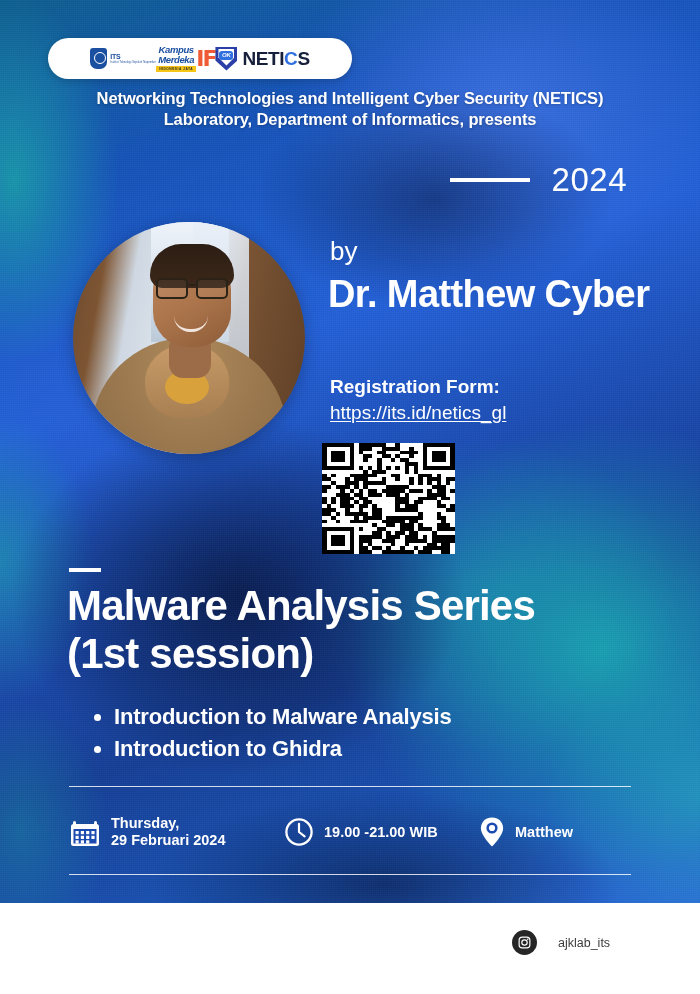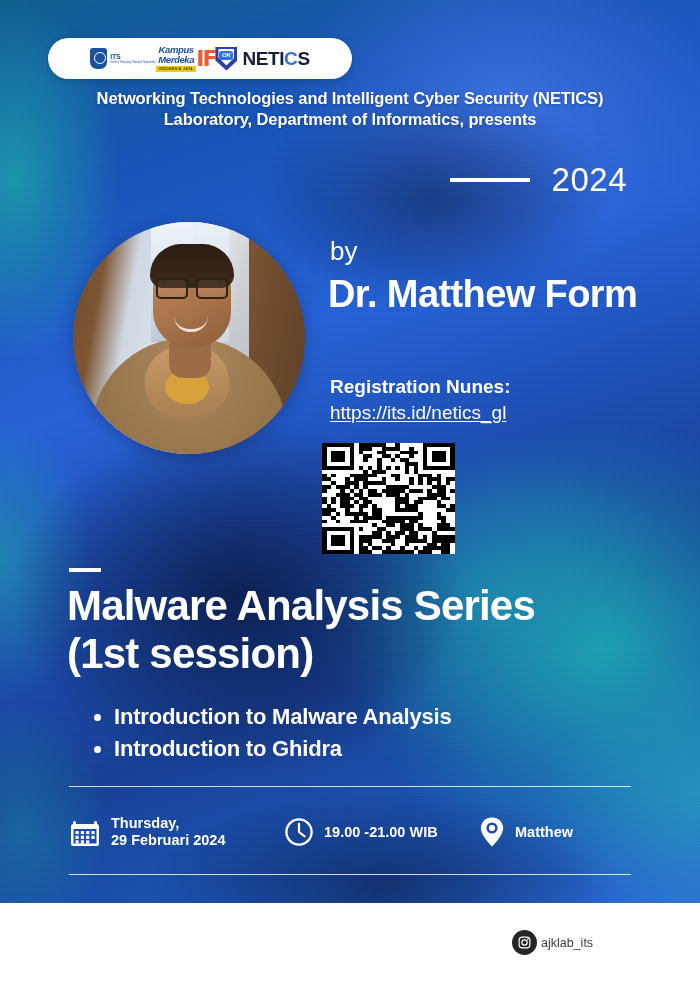--- a/index.html
+++ b/index.html
@@ -375,21 +375,21 @@
   .icon-pin { width: 26px; height: 32px; }
 
   
   .bottom-strip {
     position: absolute; left: 0; top: 903px;
     width: 700px; height: 91px;
     background: #ffffff;
   }
   .ig-row {
     position: absolute; left: 512px; top: 27px;
-    display: flex; align-items: center; gap: 4px;
+    display: flex; align-items: center; gap: 21px;
   }
   .ig-badge {
     width: 25px; height: 25px; border-radius: 50%;
     background: #262626;
     display: flex; align-items: center; justify-content: center;
   }
   .ig-handle {
     color: #3c3c3c; font-size: 12.5px; font-weight: 400;
     line-height: 14px;
   }
@@ -460,23 +460,23 @@
       <span class="ph-hair"></span>
       <span class="ph-glasses">
           <span class="lens l"></span>
           <span class="bridge"></span>
           <span class="lens r"></span>
         </span>
       <span class="ph-smile"></span>
     </div>
 
     <div class="by-word">by</div>
-    <div class="speaker-name">Dr. Matthew Form</div>
-
-    <div class="reg-label">Registration Nunes:</div>
+    <div class="speaker-name">Dr. Matthew Cyber</div>
+
+    <div class="reg-label">Registration Form:</div>
     <a class="reg-link" href="#">https://its.id/netics_gl</a>
 
     <div class="qr" id="qr">
         <i></i>
         <i></i>
         <i></i>
         <i></i>
         <i></i>
         <i></i>
         <i></i>

